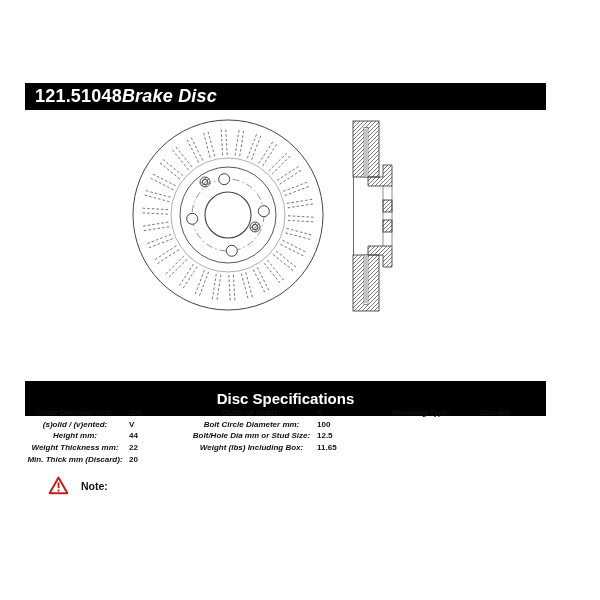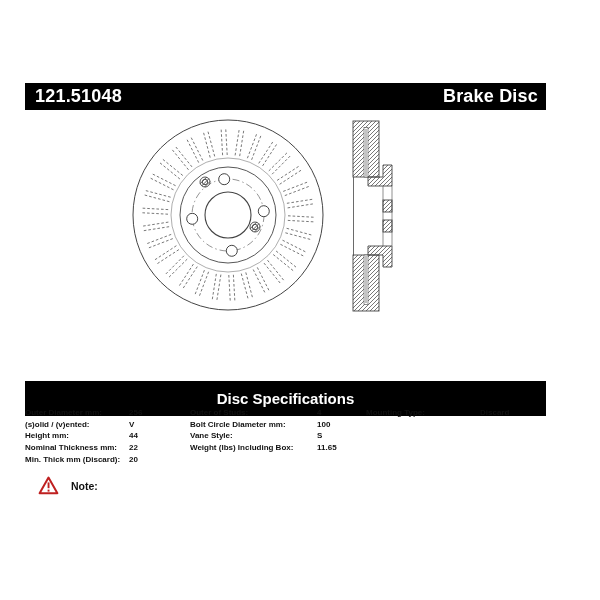--- a/index.html
+++ b/index.html
@@ -4,36 +4,36 @@
 <style>
   html,body{margin:0;padding:0;}
   body{
     width:600px;height:600px;position:relative;background:#ffffff;
     font-family:"Liberation Sans",sans-serif;overflow:hidden;
   }
   .bar{
     position:absolute;left:25px;width:521px;background:#000;color:#fff;
     display:flex;align-items:center;box-sizing:border-box;
   }
-  #header-bar{top:83px;height:27px;justify-content:space-between;
+  #header-bar{top:83px;height:27px;
     font-size:18px;font-weight:bold;letter-spacing:.2px;}
   #header-bar .pn{margin-left:10px;}
-  #header-bar .prod{margin-right:8px;}
+  #header-bar .prod{margin-right:8px;font-style:italic;}
   #spec-bar{top:381px;height:35px;justify-content:center;
     font-size:15px;font-weight:bold;}
   #diagram{position:absolute;left:0;top:105px;}
   .spec-col{position:absolute;top:407px;}
   .spec-row{display:flex;height:11.7px;align-items:center;
     font-size:8px;font-weight:bold;color:#111;line-height:11.7px;}
-  .spec-label{text-align:left;white-space:nowrap;}
+  .spec-label{text-align:center;white-space:nowrap;font-style:italic;}
   .spec-value{margin-left:4px;white-space:nowrap;text-align:center;}
   #col-left{left:25px;}   #col-left  .spec-label{width:100px;}
   #col-mid{left:190px;}   #col-mid   .spec-label{width:123px;}
   #col-right{left:366px;} #col-right .spec-label{width:110px;}
-  #note{position:absolute;left:38px;top:476px;display:flex;align-items:center;}
+  #note{position:absolute;left:48px;top:476px;display:flex;align-items:center;}
   #note-label{font-size:10.5px;font-weight:bold;color:#111;margin-left:12px;}
 </style>
 </head>
 <body>
 
 <div class="bar" id="header-bar">
   <span class="pn">121.51048</span>
   <span class="prod">Brake Disc</span>
 </div>
 
@@ -168,41 +168,41 @@
   </div>
   <div class="spec-row">
     <span class="spec-label">(s)olid / (v)ented:</span>
     <span class="spec-value">V</span>
   </div>
   <div class="spec-row">
     <span class="spec-label">Height mm:</span>
     <span class="spec-value">44</span>
   </div>
   <div class="spec-row">
-    <span class="spec-label">Nominal Thickness mm:</span>
+    <span class="spec-label">Weight Thickness mm:</span>
     <span class="spec-value">22</span>
   </div>
   <div class="spec-row">
     <span class="spec-label">Min. Thick mm (Discard):</span>
     <span class="spec-value">20</span>
   </div>
 </div>
 
 <div class="spec-col" id="col-mid">
   <div class="spec-row">
     <span class="spec-label">Outer of Studs:</span>
     <span class="spec-value">4</span>
   </div>
   <div class="spec-row">
     <span class="spec-label">Bolt Circle Diameter mm:</span>
     <span class="spec-value">100</span>
   </div>
   <div class="spec-row">
-    <span class="spec-label">Vane Style:</span>
-    <span class="spec-value">S</span>
+    <span class="spec-label">Bolt/Hole Dia mm or Stud Size:</span>
+    <span class="spec-value">12.5</span>
   </div>
   <div class="spec-row">
     <span class="spec-label">Weight (lbs) Including Box:</span>
     <span class="spec-value">11.65</span>
   </div>
 </div>
 
 <div class="spec-col" id="col-right">
   <div class="spec-row">
     <span class="spec-label">Mounting Type:</span>

